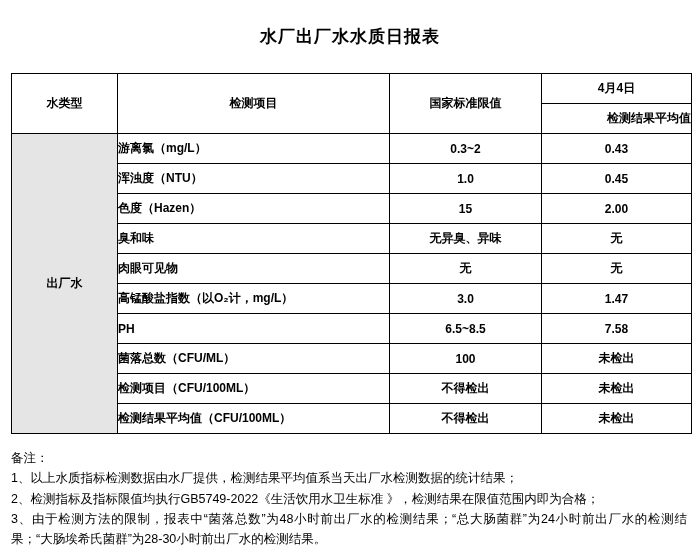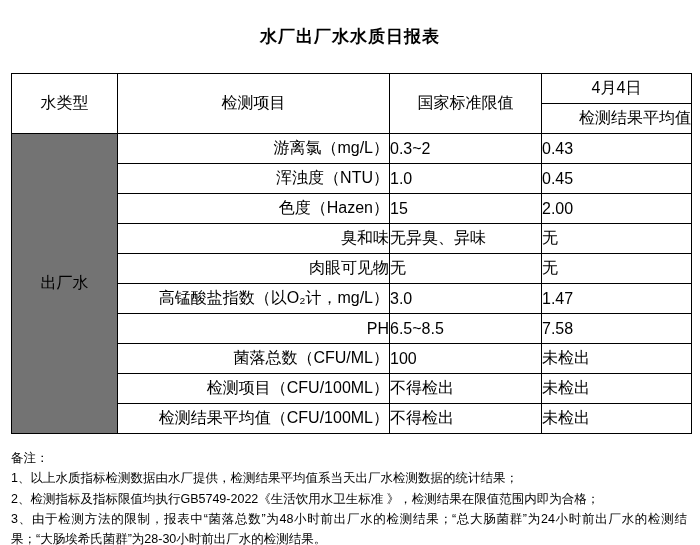--- a/index.html
+++ b/index.html
@@ -30,22 +30,22 @@
     margin: 16px;
   }
   table.report {
     border-collapse: collapse;
     width: 678px;
     margin: 0 11px;
     table-layout: fixed;
   }
   table.report td, table.report th {
     border: 1px solid #000000;
-    font-size: 16px;
-    font-weight: normal;
+    font-size: 12px;
+    font-weight: bold;
     padding: 0;
     height: 29px;
     vertical-align: middle;
   }
   .hdr-watertype {
     text-align: center;
     width: 105px;
   }
   .hdr-item {
     text-align: center;
@@ -60,29 +60,30 @@
     font-weight: bold;
     font-size: 14px;
     height: 27px;
     width: 149px;
   }
   .hdr-avg {
     text-align: right;
     height: 30px;
   }
   .cell-watertype {
-    background: #737373;
+    background: #e5e5e5;
     text-align: center;
     font-size: 13px;
   }
   .cell-item {
-    text-align: right;
+    text-align: left;
     padding-left: 16px;
   }
   .cell-center {
+    text-align: center;
   }
   .notes {
     margin: 14px 11px 0 11px;
     font-size: 12.5px;
     line-height: 1.62;
     width: 676px;
   }
   .notes p {
     margin: 0;
     padding: 0;

